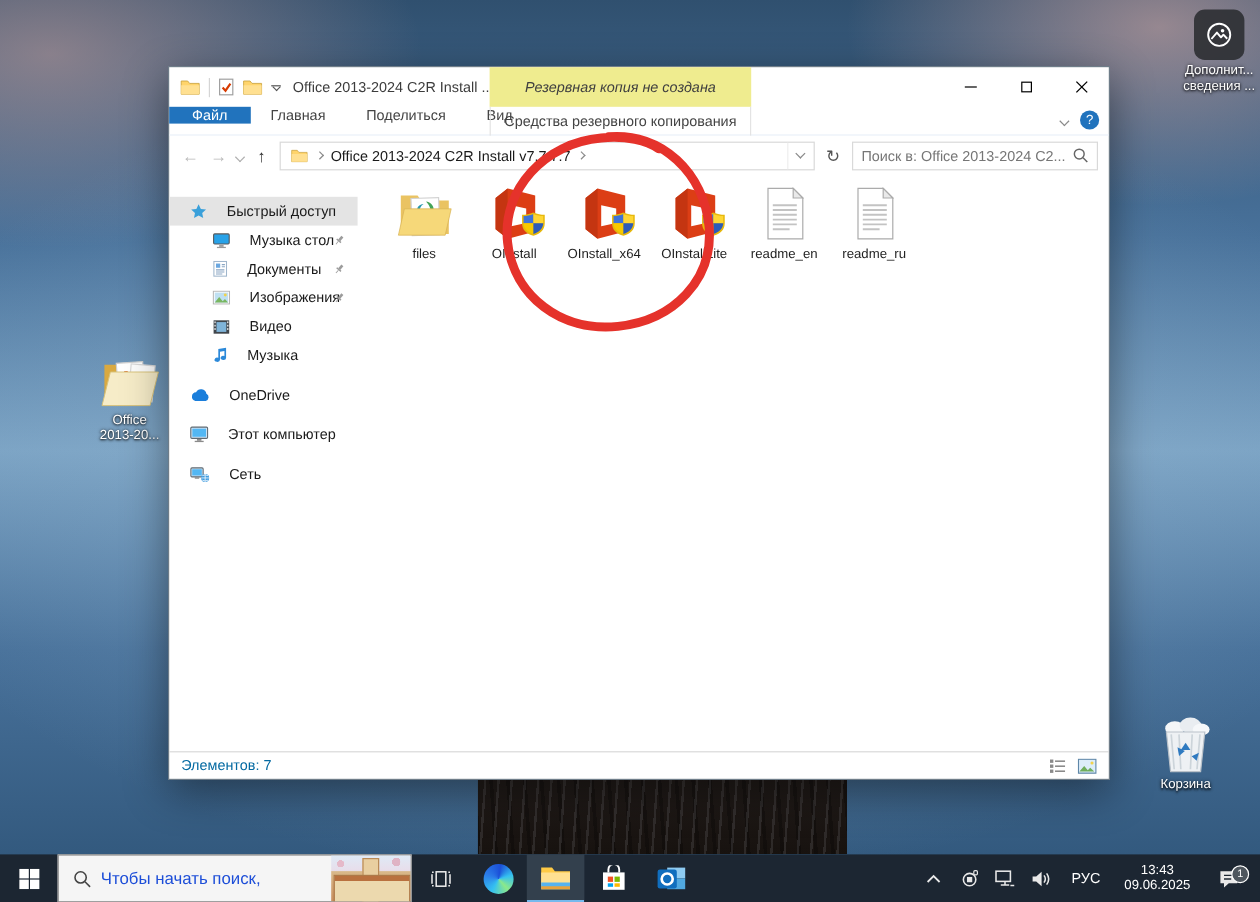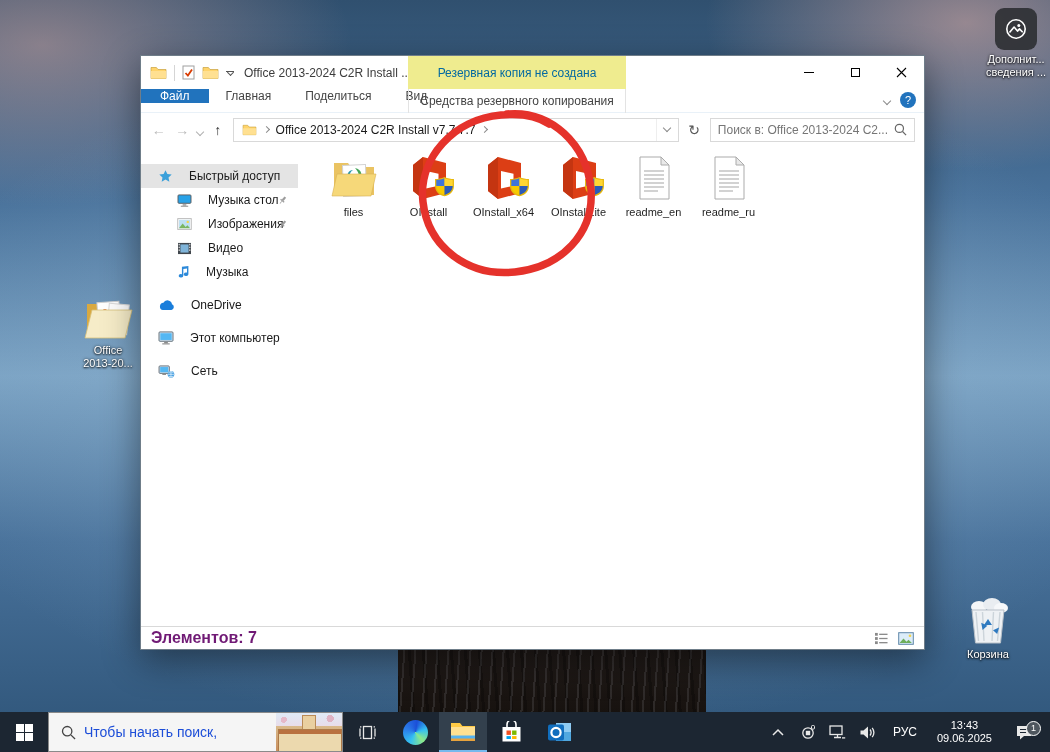--- a/index.html
+++ b/index.html
@@ -25,21 +25,21 @@
   .dicon .lbl{ font-size:11px; color:#fff; line-height:13px; text-shadow:0 1px 2px rgba(0,0,0,.9),0 0 3px rgba(0,0,0,.7); }
   .spot-tile{ width:42px; height:42px; border-radius:9px; background:rgba(42,44,48,.88); display:flex; align-items:center; justify-content:center; }
   
   .win{ left:140px; top:55px; width:785px; height:595px; background:#fff; z-index:3;
         border:1px solid #6f7d89; box-shadow:0 10px 34px rgba(0,0,0,.45); }
   .titlebar{ position:relative; height:33px; display:flex; align-items:center; padding-left:9px; }
   .qat{ display:flex; align-items:center; gap:7px; }
   .tsep{ width:1px; height:16px; background:#d5d5d5; }
   .title{ font-size:12px; color:#3c3c3c; margin-left:10px; white-space:nowrap; }
   .backup-hdr{ position:absolute; left:267px; top:0; width:218px; height:33px; background:#efec8f;
-    display:flex; align-items:center; justify-content:center; font-size:12px; color:#0369a1; }
+    display:flex; align-items:center; justify-content:center; font-size:12px; color:#404040;font-style:italic; }
   .winbtns{ position:absolute; right:0; top:0; height:33px; display:flex; }
   .wbtn{ width:46px; height:33px; display:flex; align-items:center; justify-content:center; }
   .glyph-min{ width:10px; height:1px; background:#000; }
   .glyph-max{ width:9px; height:9px; border:1px solid #000; }
   
   .tabs{ position:relative; height:24px; display:flex; align-items:flex-start; border-bottom:1px solid #e9f1f8; font-size:12px; color:#444; }
   .tab{ display:flex; align-items:center; padding:0 17px; }
   .tab-file{ background:#2173bd; color:#fff; padding:0 19px; }
   .tab-ctx{ position:absolute; left:267px; top:0; width:218px; height:24px; display:flex; align-items:center; justify-content:center;
             border-left:1px solid #e3e3e3; border-right:1px solid #e3e3e3; }
@@ -65,21 +65,21 @@
   .srow .pin{ position:absolute; right:10px; }
   .srow.gap{ margin-top:9px; }
   .pane{ flex:1; padding:8px 0 0 18px; }
   .filerow{ display:flex; align-items:flex-start; }
   .fitem{ width:75px; display:flex; flex-direction:column; align-items:center; }
   .fitem .flbl{ margin-top:4px; font-size:11px; line-height:13px; color:#1f1f1f; text-align:center; max-width:70px; word-break:break-all; }
   .ficon{ position:relative; width:48px; height:48px; }
   .shield{ position:absolute; right:-2px; bottom:5px; }
   
   .status{ height:23px; border-top:1px solid #d9d9d9; display:flex; align-items:center; padding:0 10px; }
-  .status .stxt{ font-size:16px; color:#701a75;font-weight:bold; }
+  .status .stxt{ font-size:12px; color:#0369a1; }
   .vics{ margin-left:auto; display:flex; gap:9px; align-items:center; }
   
   .anno{ left:410px; top:105px; z-index:5; pointer-events:none; }
   
   .taskbar{ left:0; top:712px; width:1050px; height:40px; background:#1c2632; z-index:6; display:flex; align-items:stretch; }
   .tbtn{ width:48px; display:flex; align-items:center; justify-content:center; position:relative; }
   .tbtn.active{ background:#33404d; box-shadow:inset 0 -2px 0 #76b9ed; }
   .tb-search{ width:295px; background:#f5f5f5; border:1px solid #8a8a8a; display:flex; align-items:center; gap:8px; padding-left:12px; position:relative; }
   .tb-search .ph{ font-size:14px; color:#1d4ed8; flex:1; }
   .tb-illu{ width:66px; height:38px; align-self:center;
@@ -239,20 +239,35 @@
         <span>Музыка стол</span>
         <svg class="pin" width="11" height="11" viewBox="0 0 16 16">
             <g transform="rotate(40 8 8)" fill="#9c9c9c">
               <rect x="6.4" y="1.6" width="3.2" height="6"></rect>
               <rect x="4.6" y="7.4" width="6.8" height="1.8"></rect>
               <rect x="7.5" y="9.2" width="1" height="4.6"></rect>
             </g>
           </svg>
       </div>
       <div class="srow">
+        <svg width="13" height="14" viewBox="0 0 14 16">
+            <rect x="1" y="1" width="12" height="14" fill="#fff" stroke="#9fb6cc"></rect>
+            <rect x="3" y="3" width="4" height="4" fill="#6aa7e0"></rect>
+            <path d="M8.5 4 h3 M8.5 6 h3 M3 9 h8 M3 11 h8 M3 13 h6" stroke="#8aa6c4" stroke-width="1"></path>
+          </svg>
+        <span>Документы</span>
+        <svg class="pin" width="11" height="11" viewBox="0 0 16 16">
+            <g transform="rotate(40 8 8)" fill="#9c9c9c">
+              <rect x="6.4" y="1.6" width="3.2" height="6"></rect>
+              <rect x="4.6" y="7.4" width="6.8" height="1.8"></rect>
+              <rect x="7.5" y="9.2" width="1" height="4.6"></rect>
+            </g>
+          </svg>
+      </div>
+      <div class="srow">
         <svg width="15" height="12" viewBox="0 0 16 13">
             <rect x="0.7" y="0.7" width="14.6" height="11.6" fill="#fff" stroke="#b5b5b5"></rect>
             <rect x="2" y="2" width="12" height="9" fill="#bfe0f2"></rect>
             <circle cx="11.5" cy="4.2" r="1.3" fill="#f3d24b"></circle>
             <path d="M2 11 l4-5 3.2 3.8 2-2 2.8 3.2z" fill="#7ab661"></path>
           </svg>
         <span>Изображения</span>
         <svg class="pin" width="11" height="11" viewBox="0 0 16 16">
             <g transform="rotate(40 8 8)" fill="#9c9c9c">
               <rect x="6.4" y="1.6" width="3.2" height="6"></rect>

